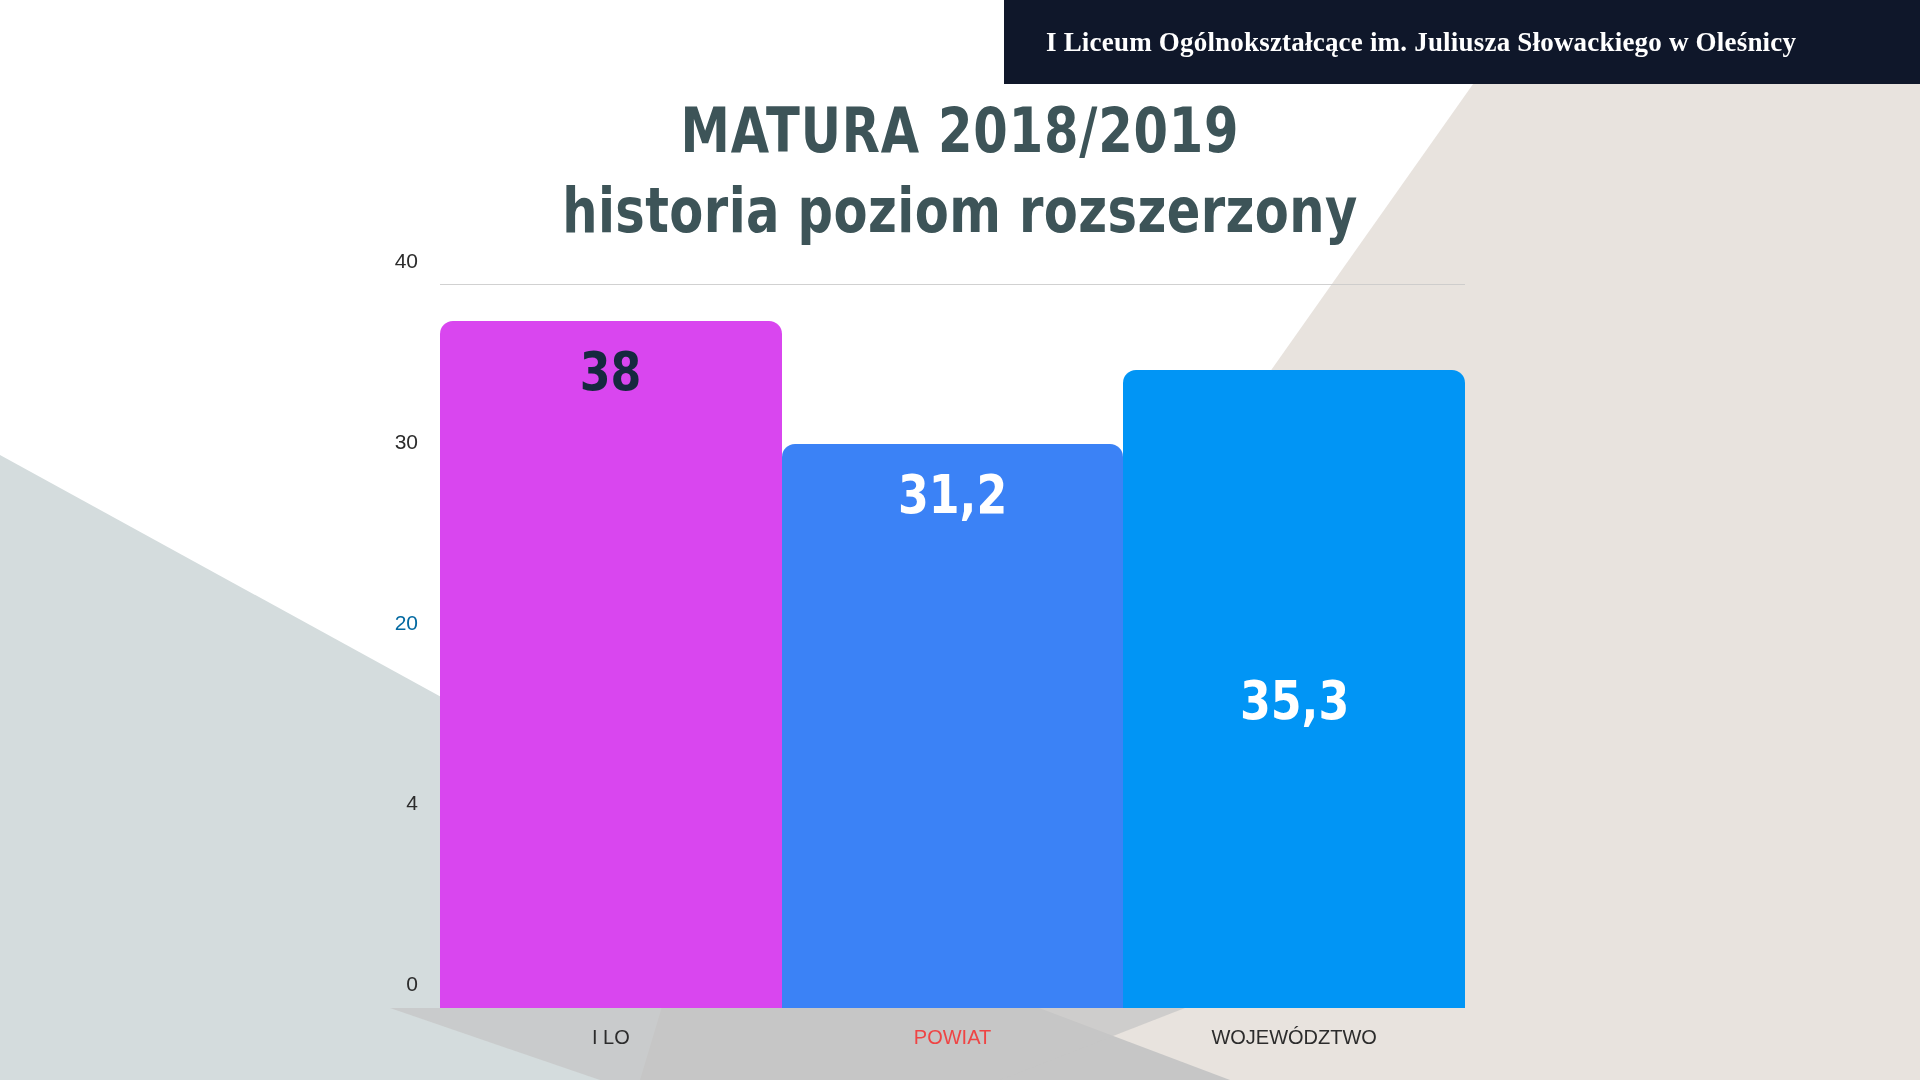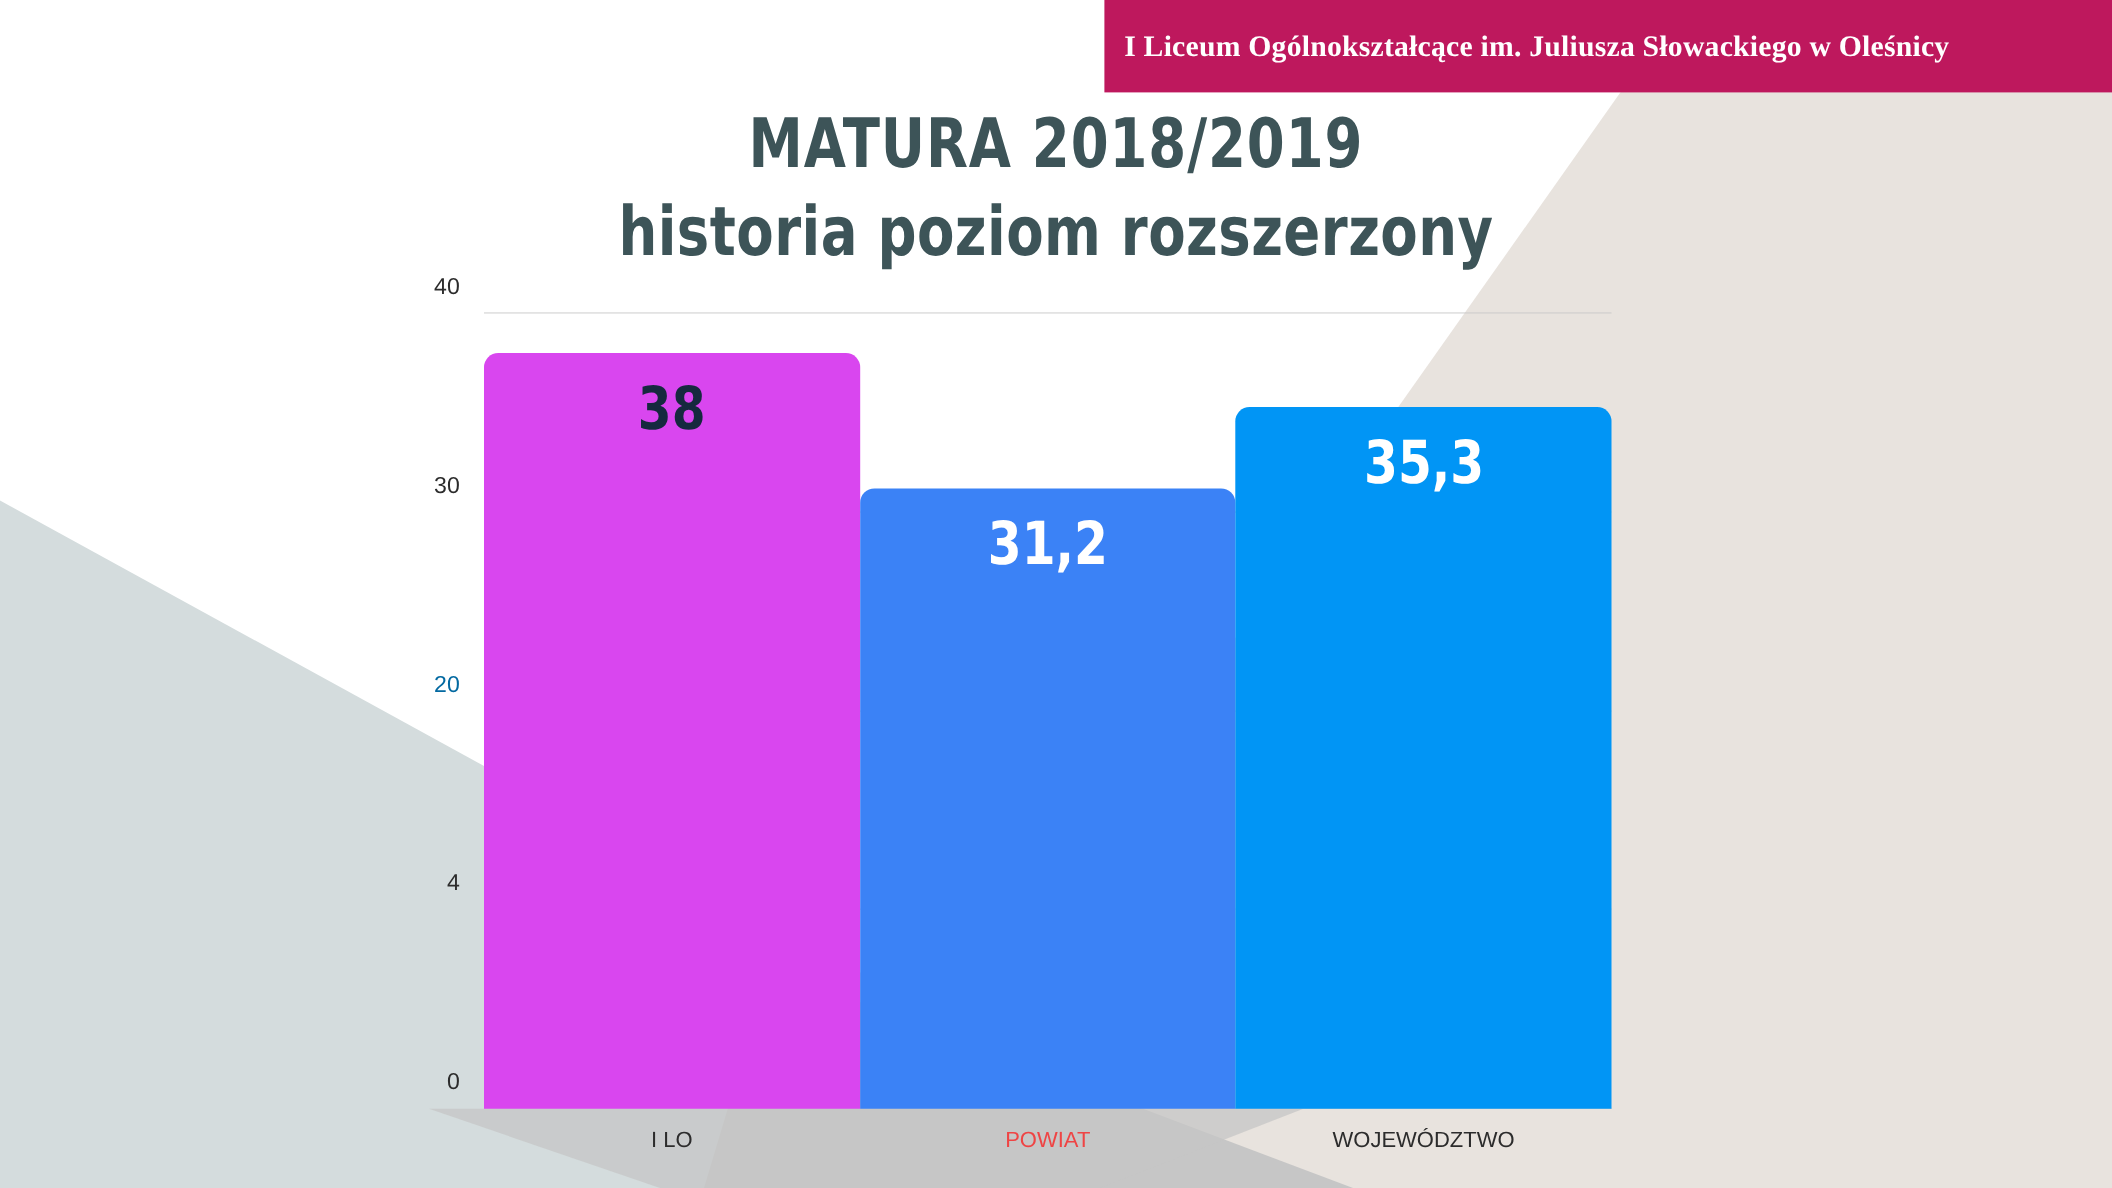--- a/index.html
+++ b/index.html
@@ -19,25 +19,25 @@
 
   
   .bg-layer { position:absolute; inset:0; width:100%; height:100%; }
   .bg-layer svg { display:block; width:1920px; height:1080px; }
 
   
   #header-band {
     position:absolute;
     left:1004px; top:0;
     width:916px; height:84px;
-    background:#be185d;
+    background:#0f172a;
     display:flex;
     align-items:center;
     justify-content:flex-start;
-    padding-left:18px;
+    padding-left:42px;
     z-index:6;
   }
   #header-band .school-name {
     color:#ffffff;
     font-family:"Liberation Serif", serif;
     font-weight:700;
     font-size:27px;
     letter-spacing:0.2px;
     white-space:nowrap;
   }
@@ -189,21 +189,21 @@
           </div>
           <div class="cat-label" style="color: rgb(44, 44, 44);">I LO</div>
         </div>
         <div class="bar-slot" style="width: 33.3333%;">
           <div class="bar" style="height: 78%; background: #3b82f6;">
             <div class="bar-value" style="color: rgb(255, 255, 255);">31,2</div>
           </div>
           <div class="cat-label" style="color: #ef4444;">POWIAT</div>
         </div>
         <div class="bar-slot" style="width: 33.3333%;">
-          <div class="bar" style="height: 88.25%; background: rgb(1, 149, 245);">
+          <div class="bar" style="height: 88.25%; background: rgb(1, 149, 245); align-items: center;">
             <div class="bar-value" style="color: rgb(255, 255, 255);">35,3</div>
           </div>
           <div class="cat-label" style="color: rgb(44, 44, 44);">WOJEWÓDZTWO</div>
         </div>
       </div>
   </div>
 
 </div>
 
 </body></html>

